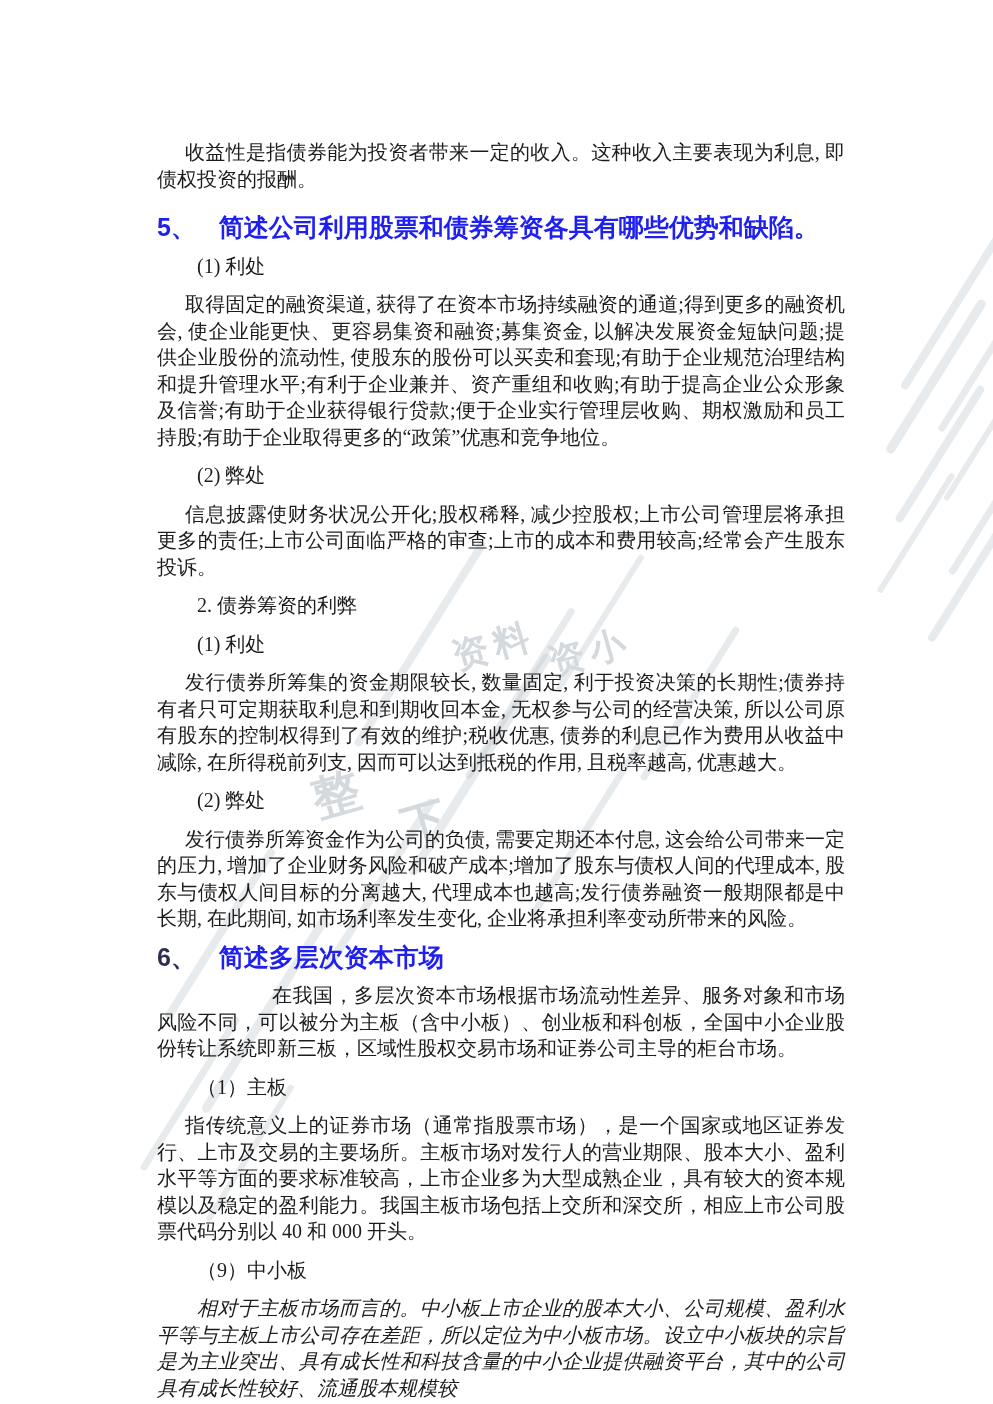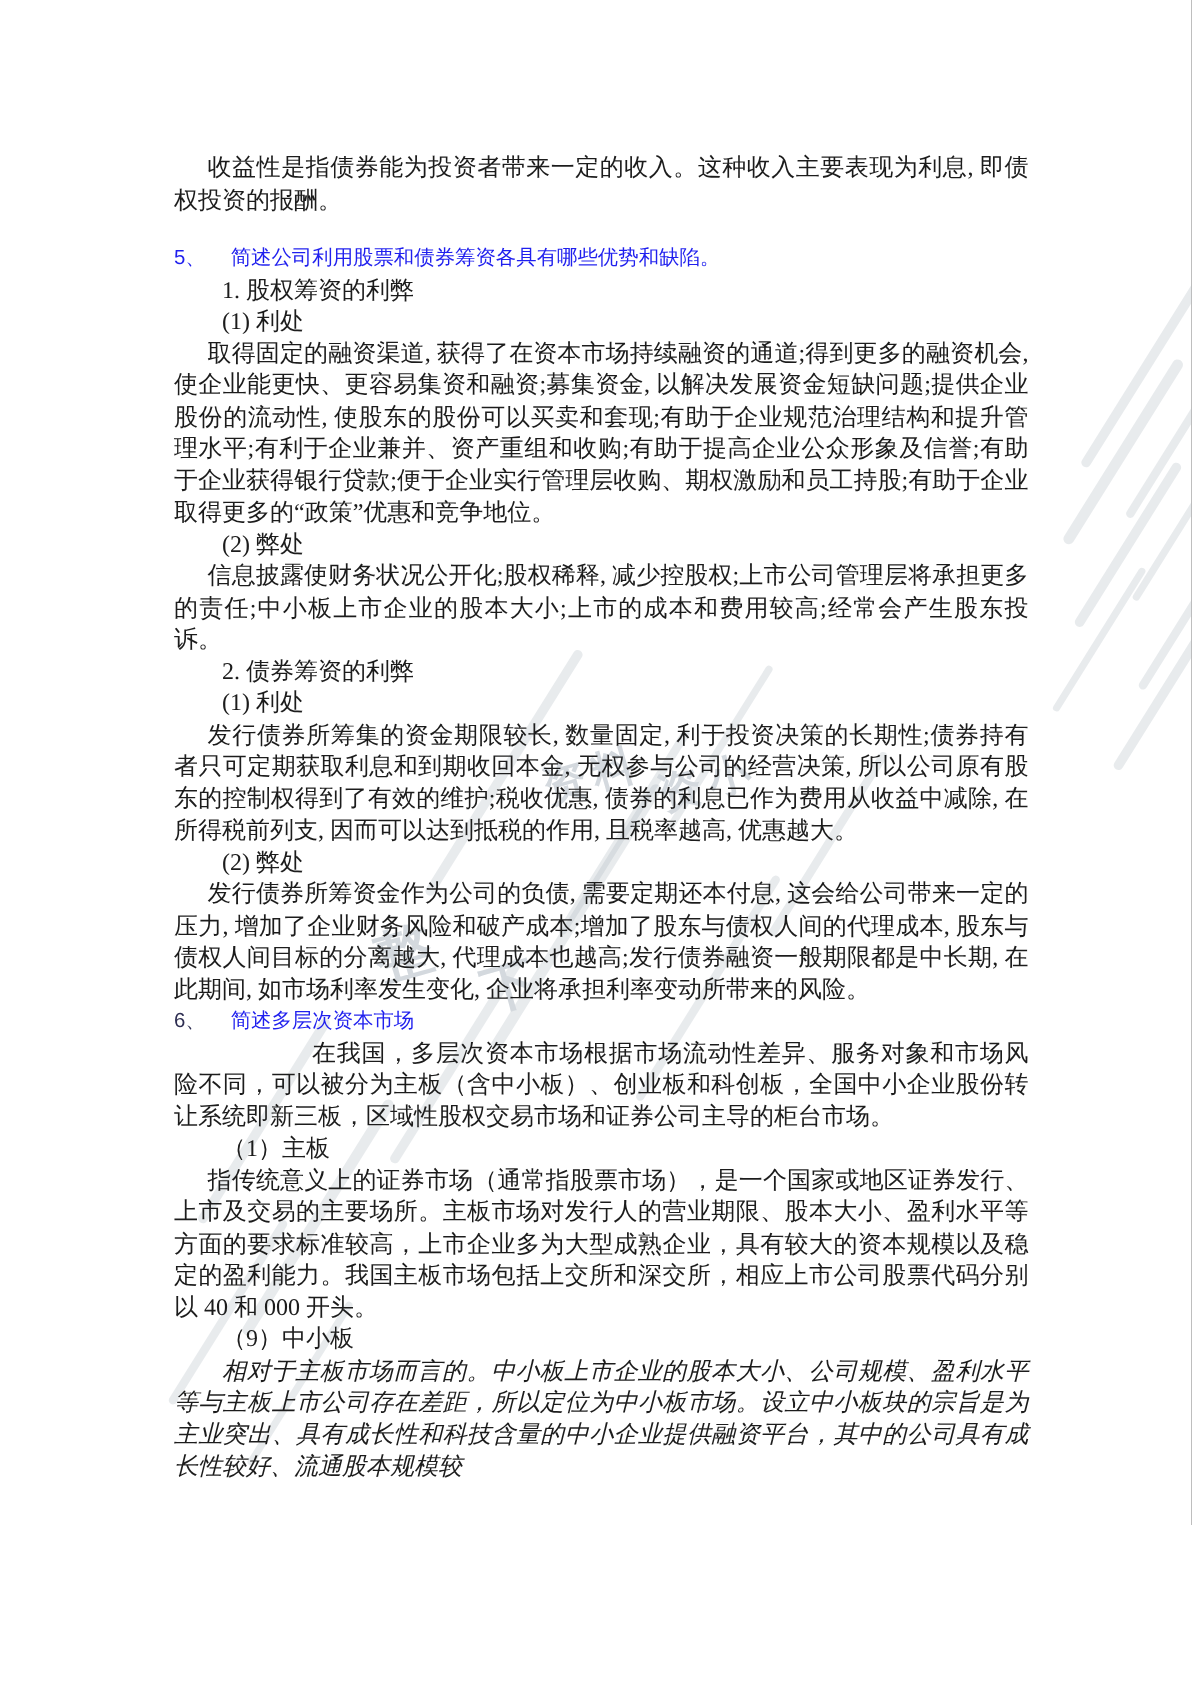--- a/index.html
+++ b/index.html
@@ -37,29 +37,29 @@
   .doc{
     position:absolute;
     left:145px;top:127px;
     width:712px;
     z-index:1;
     font-size:20px;
     line-height:26.5px;
     color:#1c1c1c;
     text-align:justify;
   }
-  .doc p{margin:0;}
+  .doc p{margin:12px;}
   .b-para{text-indent:28px;}
   .b-para2{text-indent:40px;font-style:italic;}
   .b-item{text-indent:40px;}
   .b-deep{text-indent:115px;}
   .q-heading{
     font-family:"Liberation Sans", sans-serif;
-    font-weight:normal;
-    font-size:17px;
+    font-weight:bold;
+    font-size:25px;
     color:#1f1fee;
     text-align:left;
   }
   .q-heading.q5{margin-top:22px !important;}
   .q-num{margin-right:16px;}
   .q-heading.q6 .q-num{color:#2e2e52;}
 </style>
 </head>
 <body>
 
@@ -96,25 +96,24 @@
   </div>
 
   <div class="doc">
     <p class="b-para">收益性是指债券能为投资者带来一定的收入。这种收入主要表现为利息, 即债权投资的报酬。</p>
 
     <p class="q-heading q5">
       <span class="q-num">5、</span>
       <span class="q-title">简述公司利用股票和债券筹资各具有哪些优势和缺陷。</span>
     </p>
 
-    <p class="b-item">1. 股权筹资的利弊</p>
     <p class="b-item">(1) 利处</p>
     <p class="b-para">取得固定的融资渠道, 获得了在资本市场持续融资的通道;得到更多的融资机会, 使企业能更快、更容易集资和融资;募集资金, 以解决发展资金短缺问题;提供企业股份的流动性, 使股东的股份可以买卖和套现;有助于企业规范治理结构和提升管理水平;有利于企业兼并、资产重组和收购;有助于提高企业公众形象及信誉;有助于企业获得银行贷款;便于企业实行管理层收购、期权激励和员工持股;有助于企业取得更多的“政策”优惠和竞争地位。</p>
     <p class="b-item">(2) 弊处</p>
-    <p class="b-para">信息披露使财务状况公开化;股权稀释, 减少控股权;上市公司管理层将承担更多的责任;中小板上市企业的股本大小;上市的成本和费用较高;经常会产生股东投诉。</p>
+    <p class="b-para">信息披露使财务状况公开化;股权稀释, 减少控股权;上市公司管理层将承担更多的责任;上市公司面临严格的审查;上市的成本和费用较高;经常会产生股东投诉。</p>
     <p class="b-item">2. 债券筹资的利弊</p>
     <p class="b-item">(1) 利处</p>
     <p class="b-para">发行债券所筹集的资金期限较长, 数量固定, 利于投资决策的长期性;债券持有者只可定期获取利息和到期收回本金, 无权参与公司的经营决策, 所以公司原有股东的控制权得到了有效的维护;税收优惠, 债券的利息已作为费用从收益中减除, 在所得税前列支, 因而可以达到抵税的作用, 且税率越高, 优惠越大。</p>
     <p class="b-item">(2) 弊处</p>
     <p class="b-para">发行债券所筹资金作为公司的负债, 需要定期还本付息, 这会给公司带来一定的压力, 增加了企业财务风险和破产成本;增加了股东与债权人间的代理成本, 股东与债权人间目标的分离越大, 代理成本也越高;发行债券融资一般期限都是中长期, 在此期间, 如市场利率发生变化, 企业将承担利率变动所带来的风险。</p>
 
     <p class="q-heading q6">
       <span class="q-num">6、</span>
       <span class="q-title">简述多层次资本市场</span>
     </p>

